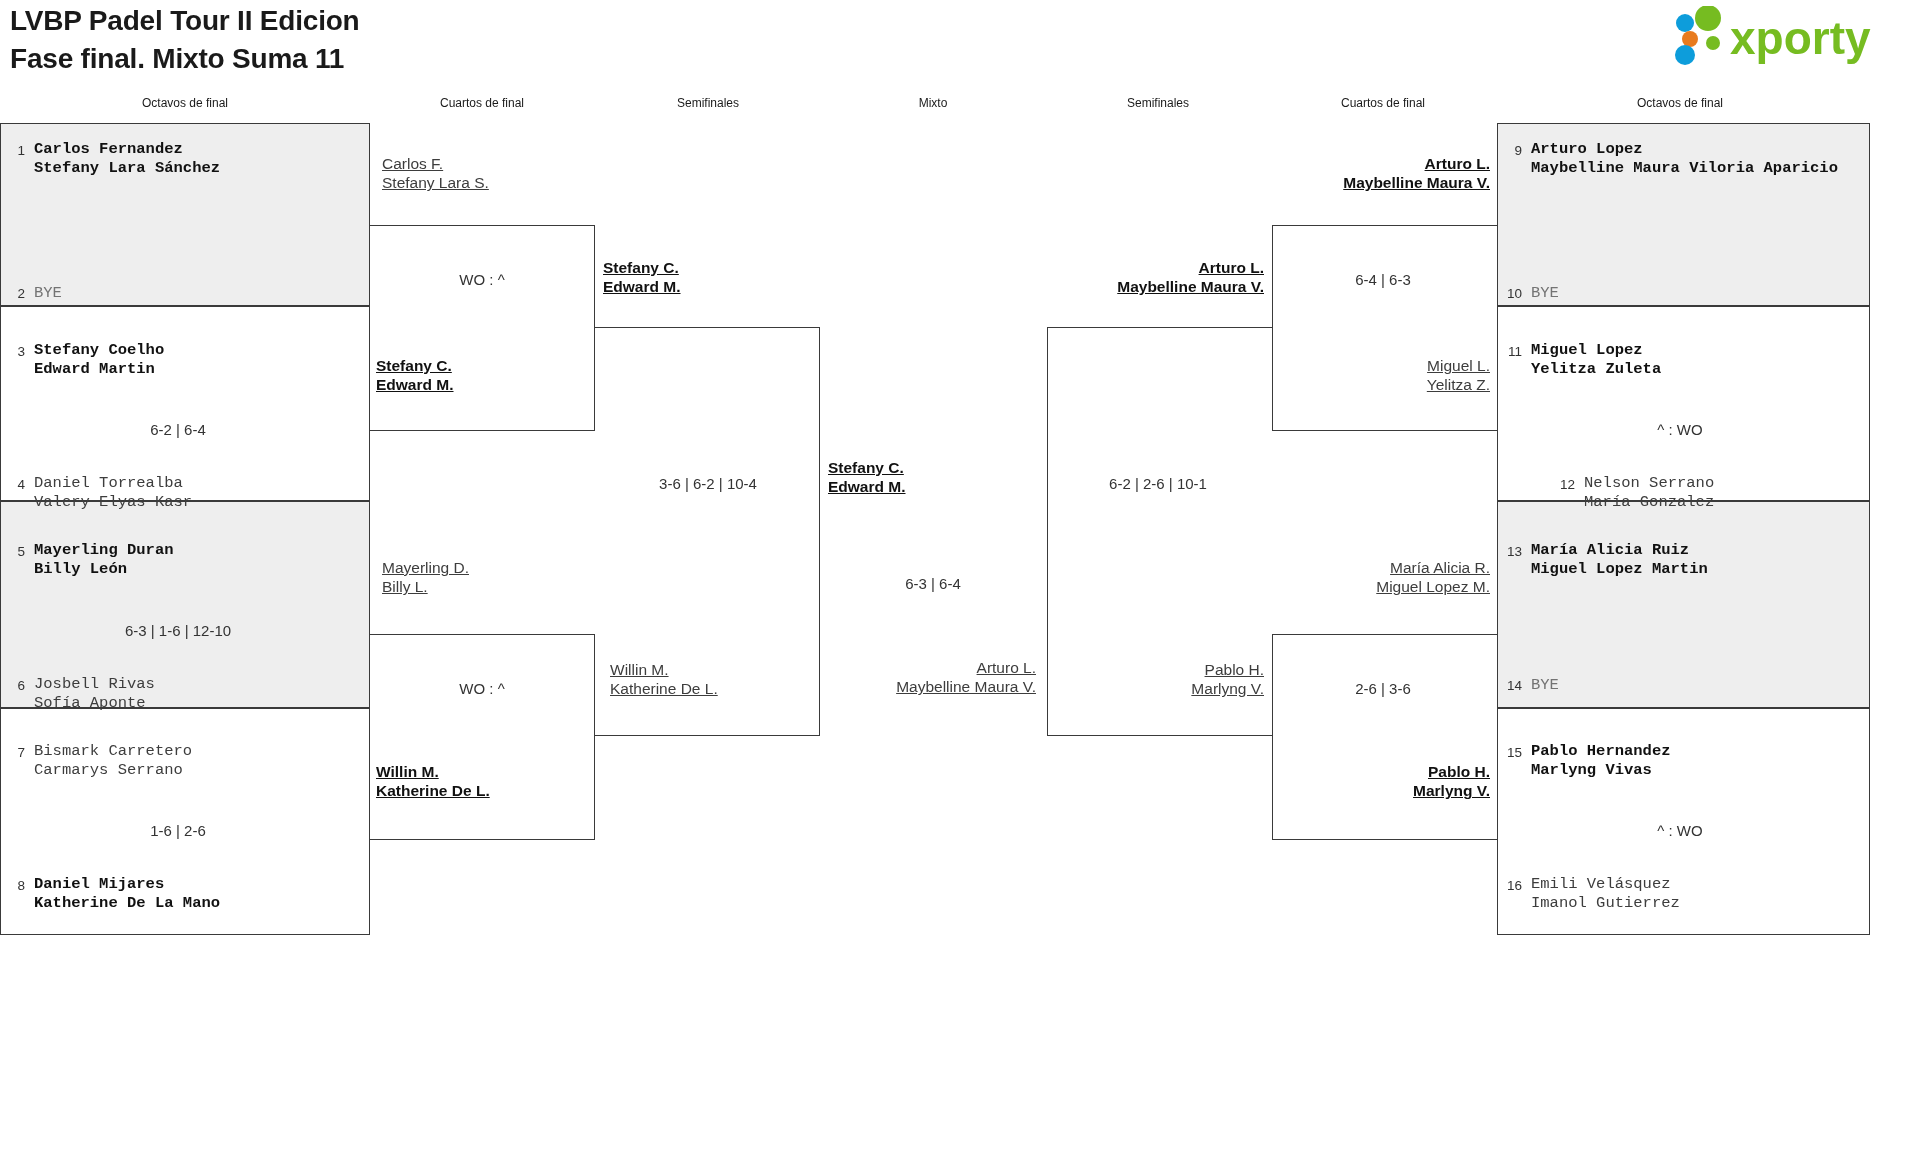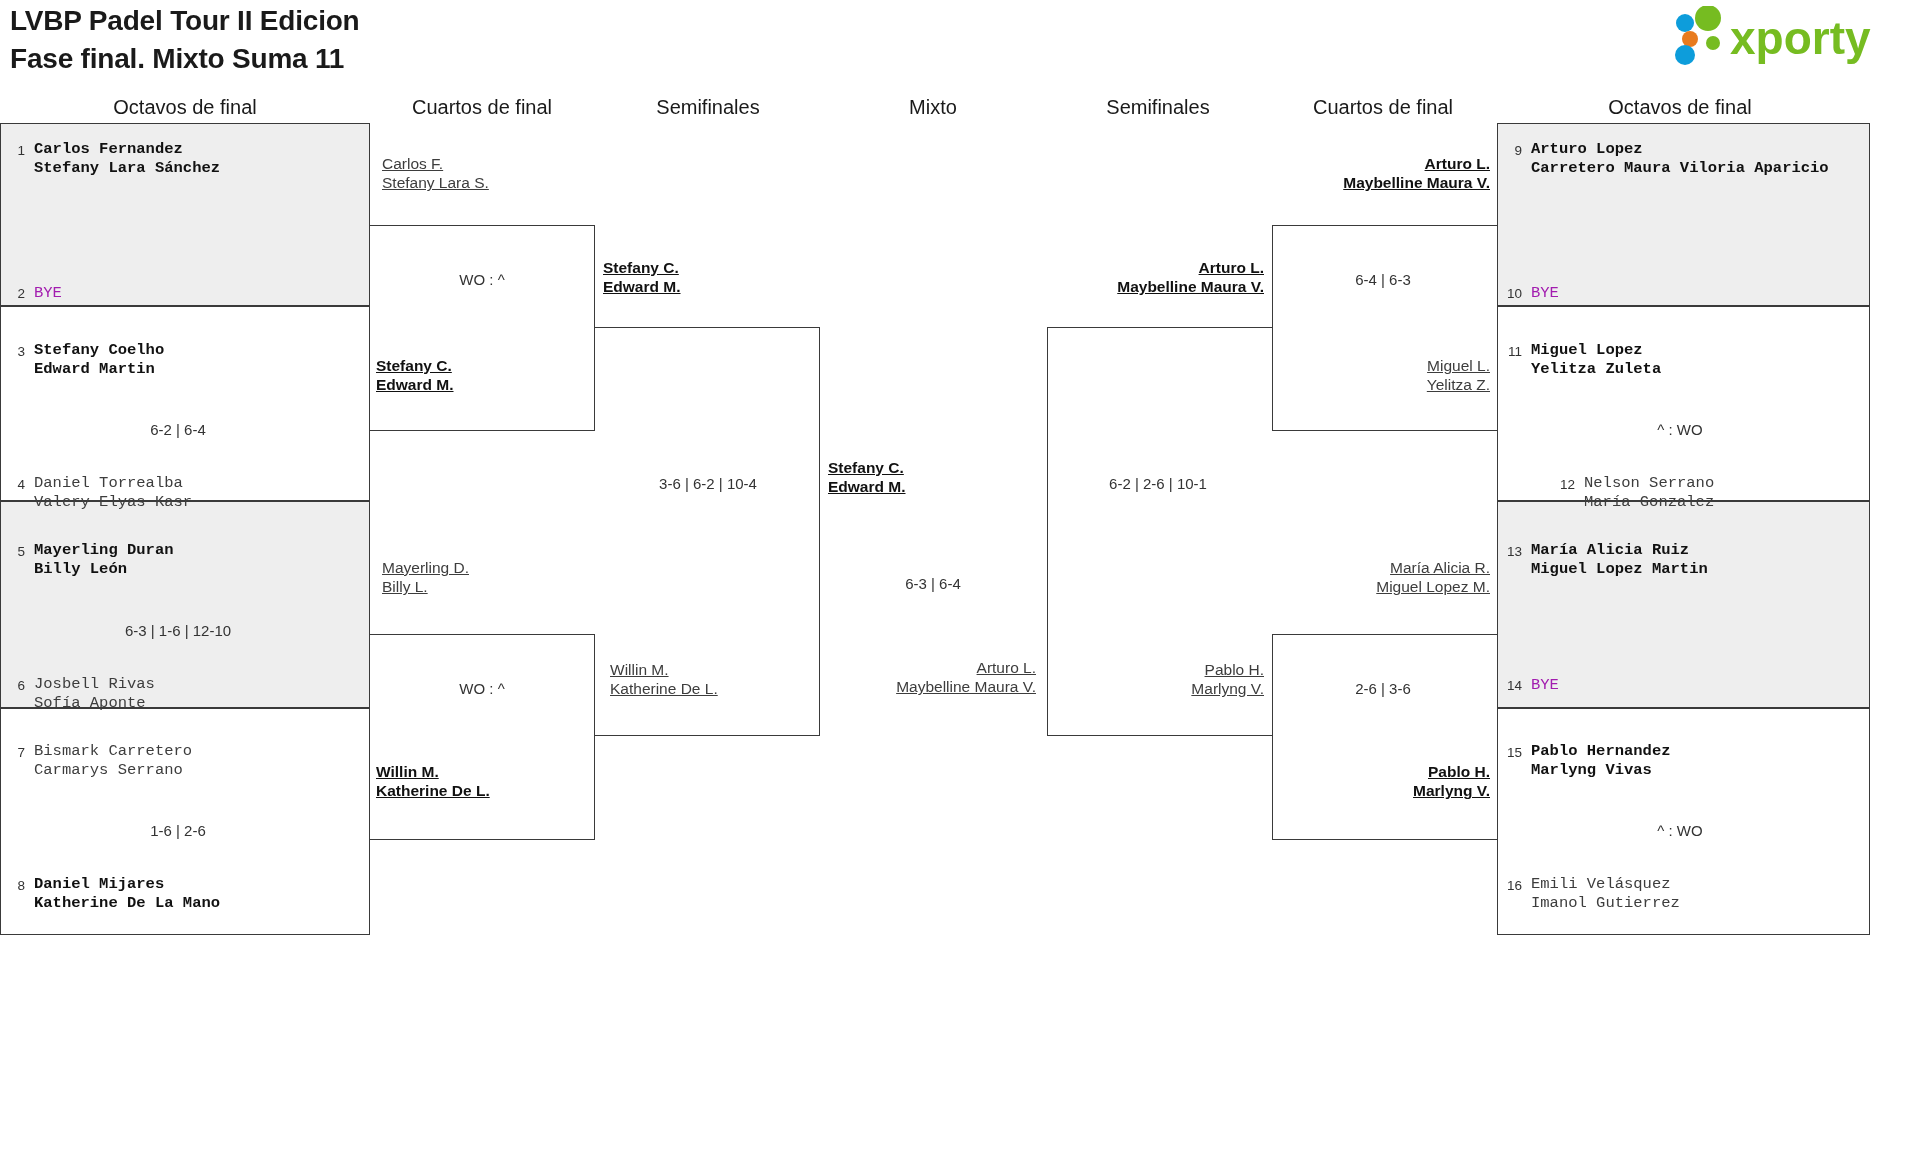--- a/index.html
+++ b/index.html
@@ -23,21 +23,21 @@
   .title-line { display: block; }
 
   .logo {
     position: absolute; right: 12px; top: 6px;
     width: 240px; height: 60px;
   }
 
   
   .round-head {
     position: absolute; top: 96px;
-    font-size: 20px; color: #1a1a1a;
+    font-size: 12px; color: #1a1a1a;
     text-align: center; white-space: nowrap;
     transform: translateX(-50%);
   }
 
   
   .seedbox {
     position: absolute;
     border: 1px solid #3a3a3a;
     background: #ffffff;
   }
@@ -51,21 +51,21 @@
   }
   .seedno {
     font-size: 13.5px; color: #333;
     min-width: 17px; text-align: right;
     padding-top: 3px; flex: 0 0 auto;
   }
   .names { white-space: nowrap; font-family: Liberation Mono, monospace; }
   .names .ln { display: block; }
   .win { font-weight: 700; color: #111; }
   .lose { font-weight: 400; color: #3d3d3d; }
-  .bye { font-weight: 400; color: #a21caf; padding-top: 1px; }
+  .bye { font-weight: 400; color: #737373; padding-top: 1px; }
 
   .score {
     position: absolute;
     font-size: 15px; color: #333;
     text-align: center; white-space: nowrap;
     transform: translateX(-50%);
   }
 
   
   .conn {
@@ -257,21 +257,21 @@
 
   <div class="seedbox shaded" style="left:1497px;top:123px;width:373px;height:183px"></div>
   <div class="seedbox" style="left:1497px;top:306px;width:373px;height:195px"></div>
   <div class="seedbox shaded" style="left:1497px;top:501px;width:373px;height:207px"></div>
   <div class="seedbox" style="left:1497px;top:708px;width:373px;height:227px"></div>
 
   <div class="slot" style="left:1505px;top:140px;width:356px">
     <span class="seedno">9</span>
     <span class="names win">
       <span class="ln">Arturo Lopez</span>
-      <span class="ln">Carretero Maura Viloria Aparicio</span>
+      <span class="ln">Maybelline Maura Viloria Aparicio</span>
     </span>
   </div>
   <div class="slot" style="left:1505px;top:283px;width:356px">
     <span class="seedno">10</span>
     <span class="names bye">BYE</span>
   </div>
 
   <div class="slot" style="left:1505px;top:341px;width:356px">
     <span class="seedno">11</span>
     <span class="names win">

